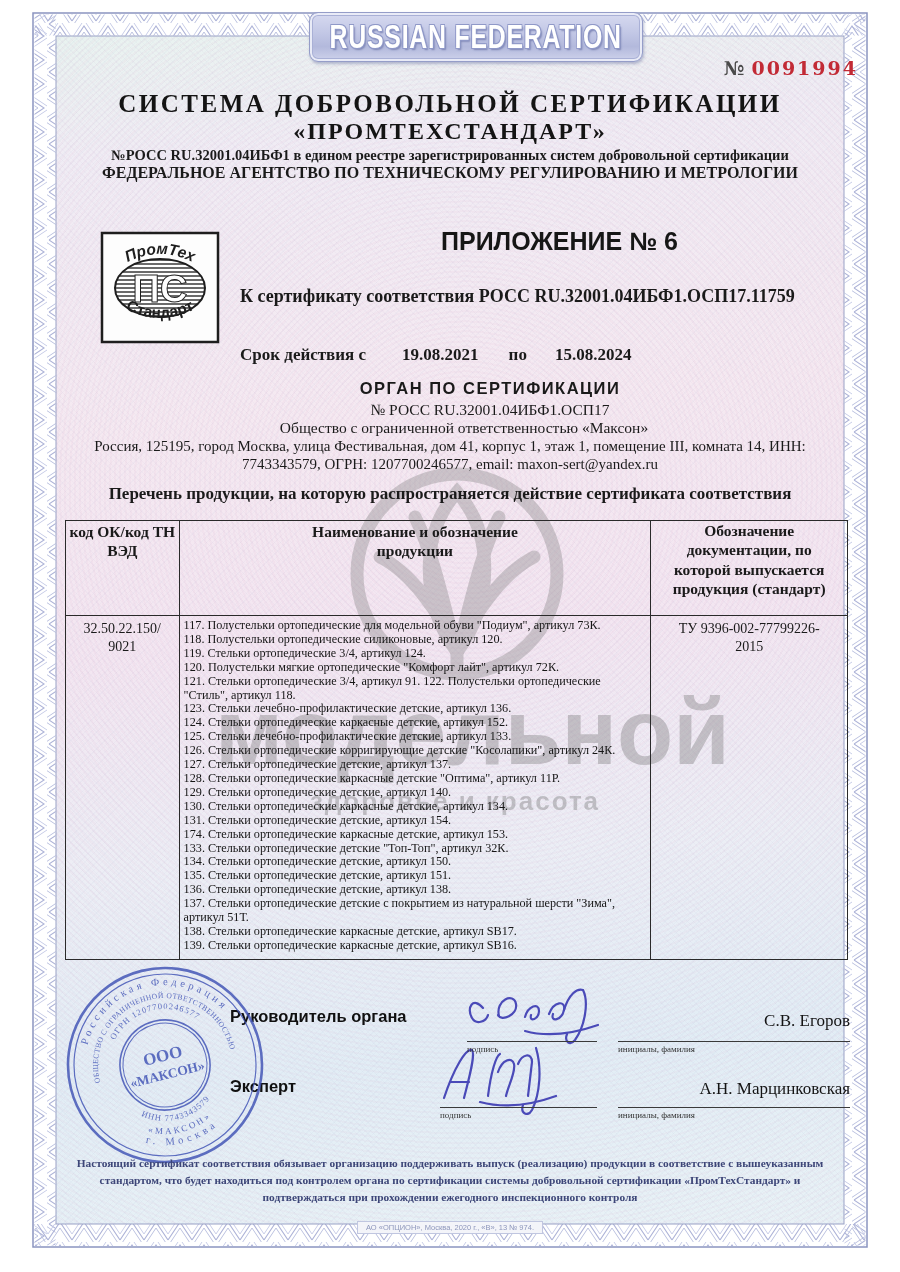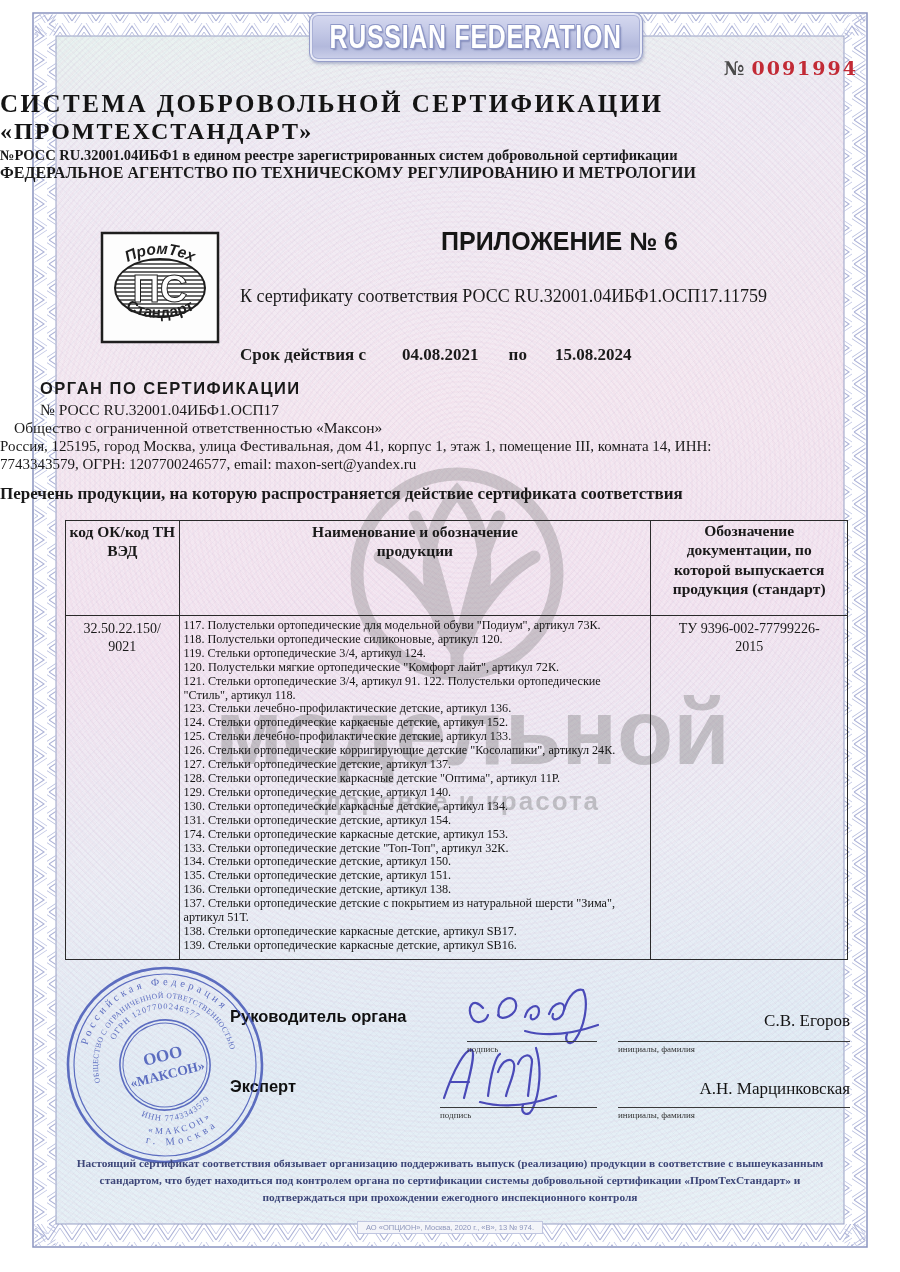--- a/index.html
+++ b/index.html
@@ -23,31 +23,31 @@
     box-shadow:0 0 0 2px #e9ebf7 inset,0 0 0 3px #a9b0d6 inset,1px 2px 3px rgba(120,128,170,.5);
     display:flex;align-items:center;justify-content:center;}
   .badge span{font-family:"Liberation Sans","DejaVu Sans",sans-serif;font-weight:800;font-size:31px;
     color:#ffffff;letter-spacing:1px;transform:scaleX(.80) scaleY(1.08);white-space:nowrap;
     text-shadow:-1px -1px 0 #9099c8,1px -1px 0 #9099c8,-1px 1px 0 #9099c8,1px 1px 0 #9099c8,2px 2px 2px #7d85b4;}
 
   .doc-number{right:42px;top:57px;font-family:"DejaVu Serif",serif;font-size:19px;font-weight:600;letter-spacing:1px;}
   .doc-number .sign{color:#4a4a4a;margin-right:6px;}
   .doc-number .digits{color:#c22a35;letter-spacing:2px;}
 
-  .ctr{left:0;width:900px;text-align:left;}
+  .ctr{left:0;width:900px;text-align:center;}
   .title1{top:90px;font-size:25px;font-weight:700;letter-spacing:2.5px;color:#141414;}
   .title2{top:118px;font-size:24px;font-weight:700;letter-spacing:2px;color:#141414;}
   .registry{top:147px;font-size:14.5px;font-weight:700;}
   .agency{top:164px;font-size:16px;font-weight:700;}
 
   .logo{left:100px;top:231px;width:120px;height:113px;}
   .appendix-title{left:441px;top:227px;font-family:"Liberation Sans","DejaVu Sans",sans-serif;
     font-size:25px;font-weight:800;color:#161616;white-space:nowrap;}
 
-  .cert-line{left:240px;top:286px;font-size:18px;font-weight:400;}
+  .cert-line{left:240px;top:286px;font-size:18px;font-weight:700;}
   .cert-note{left:240px;top:311px;font-size:18px;font-weight:500;}
   .validity{left:240px;top:345px;font-size:17px;font-weight:600;}
   .validity .date{font-weight:700;}
   .validity .d1{margin-left:36px;} .validity .po{margin-left:30px;} .validity .d2{margin-left:28px;}
 
   .organ-heading{top:379px;font-family:"Liberation Sans","DejaVu Sans",sans-serif;font-size:16.5px;font-weight:700;letter-spacing:1.5px;padding-left:40px;}
   .organ-number{top:401px;font-size:15.5px;padding-left:40px;}
   .organ-name{top:419px;font-size:15.5px;padding-left:14px;}
   .organ-addr1{top:438px;font-size:15px;}
   .organ-addr2{top:456px;font-size:15px;}
@@ -166,21 +166,21 @@
       <text font-family="Liberation Sans, DejaVu Sans, sans-serif" font-size="15.5" font-weight="700" fill="#1e1e1e">
         <textPath href="#logoBot" startOffset="50%" text-anchor="middle">Стандарт</textPath>
       </text>
     </svg>
   </div>
 
   <div class="appendix-title">ПРИЛОЖЕНИЕ № 6</div>
   <div class="cert-line">К сертификату соответствия РОСС RU.32001.04ИБФ1.ОСП17.11759</div>
 
   <div class="validity">
-    <span>Срок действия с</span><span class="date d1">04.08.2021</span><span class="po">по</span><span class="date d2">15.08.2024</span>
+    <span>Срок действия с</span><span class="date d1">19.08.2021</span><span class="po">по</span><span class="date d2">15.08.2024</span>
   </div>
 
   <div class="ctr organ-heading">ОРГАН ПО СЕРТИФИКАЦИИ</div>
   <div class="ctr organ-number">№ РОСС RU.32001.04ИБФ1.ОСП17</div>
   <div class="ctr organ-name">Общество с ограниченной ответственностью «Максон»</div>
   <div class="ctr organ-addr1">Россия, 125195, город Москва, улица Фестивальная, дом 41, корпус 1, этаж 1, помещение III, комната 14, ИНН:</div>
   <div class="ctr organ-addr2">7743343579, ОГРН: 1207700246577, email: maxon-sert@yandex.ru</div>
 
   <div class="ctr products-heading">Перечень продукции, на которую распространяется действие сертификата соответствия</div>
 

